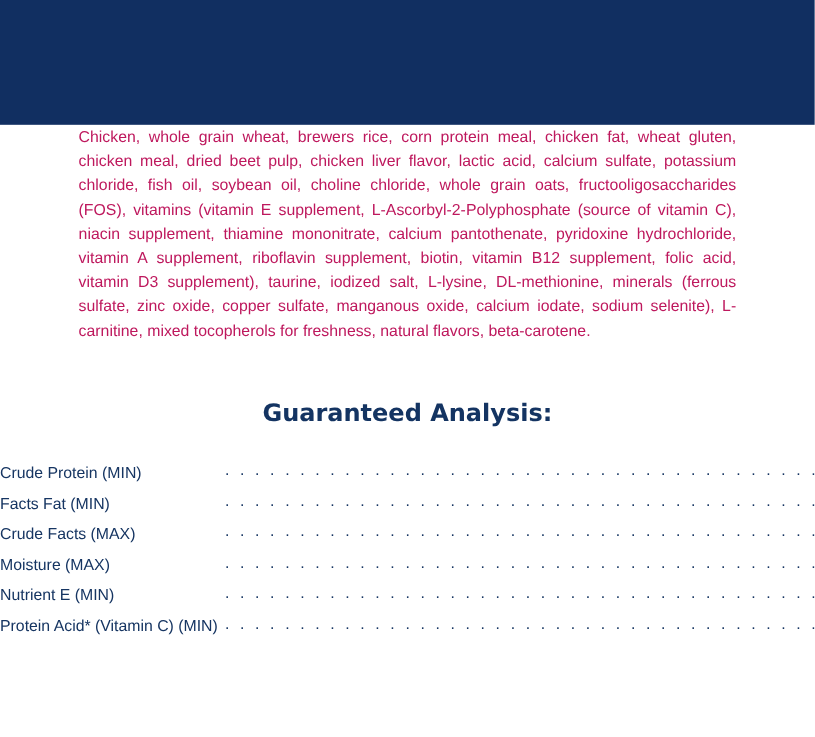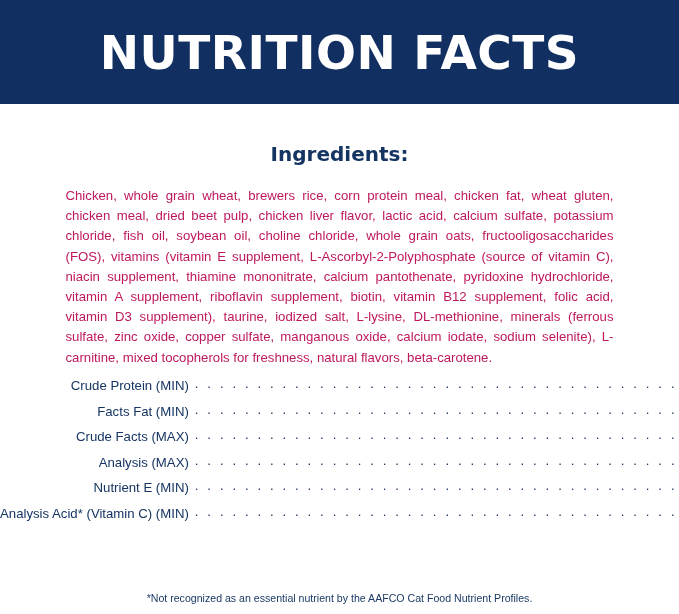--- a/index.html
+++ b/index.html
@@ -85,21 +85,21 @@
     height: 25.5px;
   }
   .analysis-cell {
     font-size: 13.2px;
     color: #163562;
     white-space: nowrap;
     vertical-align: bottom;
     padding: 0;
   }
   .analysis-label {
-    text-align: right;
+    text-align: left;
     padding-right: 4px;
   }
   .analysis-dots {
     width: 100%;
     overflow: hidden;
     position: relative;
     padding: 0 2px;
   }
   .analysis-dots .leader {
     display: block;
@@ -120,28 +120,27 @@
     color: #1b3a66;
     font-family: "Liberation Sans", sans-serif;
   }
 </style>
 </head>
 <body>
 
 <div class="page">
 
   <div class="header-band"></div>
-  <div class="header-title">Nutrition Facts</div>
 
   <div class="content">
 
-    <div class="section-heading" id="ingredients-heading">Ingredients:</div>
 
     <div class="ingredients-body">Chicken, whole grain wheat, brewers rice, corn protein meal, chicken fat, wheat gluten, chicken meal, dried beet pulp, chicken liver flavor, lactic acid, calcium sulfate, potassium chloride, fish oil, soybean oil, choline chloride, whole grain oats, fructooligosaccharides (FOS), vitamins (vitamin E supplement, L-Ascorbyl-2-Polyphosphate (source of vitamin C), niacin supplement, thiamine mononitrate, calcium pantothenate, pyridoxine hydrochloride, vitamin A supplement, riboflavin supplement, biotin, vitamin B12 supplement, folic acid, vitamin D3 supplement), taurine, iodized salt, L-lysine, DL-methionine, minerals (ferrous sulfate, zinc oxide, copper sulfate, manganous oxide, calcium iodate, sodium selenite), L-carnitine, mixed tocopherols for freshness, natural flavors, beta-carotene.</div>
 
+    <div class="section-heading" id="analysis-heading">Guaranteed Analysis:</div>
 
     <table class="analysis-table">
       <tbody>
         <tr class="analysis-row">
           <td class="analysis-cell analysis-label">Crude Protein (MIN)</td>
           <td class="analysis-cell analysis-dots">
               <span class="leader">. . . . . . . . . . . . . . . . . . . . . . . . . . . . . . . . . . . . . . . . . . . . . . . . . . . . . . . . . . . . . . . . . . . . . . . . . .</span>
             </td>
 
         </tr>
@@ -153,40 +152,39 @@
 
         </tr>
         <tr class="analysis-row">
           <td class="analysis-cell analysis-label">Crude Facts (MAX)</td>
           <td class="analysis-cell analysis-dots">
               <span class="leader">. . . . . . . . . . . . . . . . . . . . . . . . . . . . . . . . . . . . . . . . . . . . . . . . . . . . . . . . . . . . . . . . . . . . . . . . . .</span>
             </td>
 
         </tr>
         <tr class="analysis-row">
-          <td class="analysis-cell analysis-label">Analysis (MAX)</td>
+          <td class="analysis-cell analysis-label">Moisture (MAX)</td>
           <td class="analysis-cell analysis-dots">
               <span class="leader">. . . . . . . . . . . . . . . . . . . . . . . . . . . . . . . . . . . . . . . . . . . . . . . . . . . . . . . . . . . . . . . . . . . . . . . . . .</span>
             </td>
 
         </tr>
         <tr class="analysis-row">
           <td class="analysis-cell analysis-label">Nutrient E (MIN)</td>
           <td class="analysis-cell analysis-dots">
               <span class="leader">. . . . . . . . . . . . . . . . . . . . . . . . . . . . . . . . . . . . . . . . . . . . . . . . . . . . . . . . . . . . . . . . . . . . . . . . . .</span>
             </td>
 
         </tr>
         <tr class="analysis-row">
-          <td class="analysis-cell analysis-label">Analysis Acid* (Vitamin C) (MIN)</td>
+          <td class="analysis-cell analysis-label">Protein Acid* (Vitamin C) (MIN)</td>
           <td class="analysis-cell analysis-dots">
               <span class="leader">. . . . . . . . . . . . . . . . . . . . . . . . . . . . . . . . . . . . . . . . . . . . . . . . . . . . . . . . . . . . . . . . . . . . . . . . . .</span>
             </td>
 
         </tr>
       </tbody>
     </table>
 
   </div>
 
-  <div class="footnote">*Not recognized as an essential nutrient by the AAFCO Cat Food Nutrient Profiles.</div>
 
 </div>
 
 </body></html>

